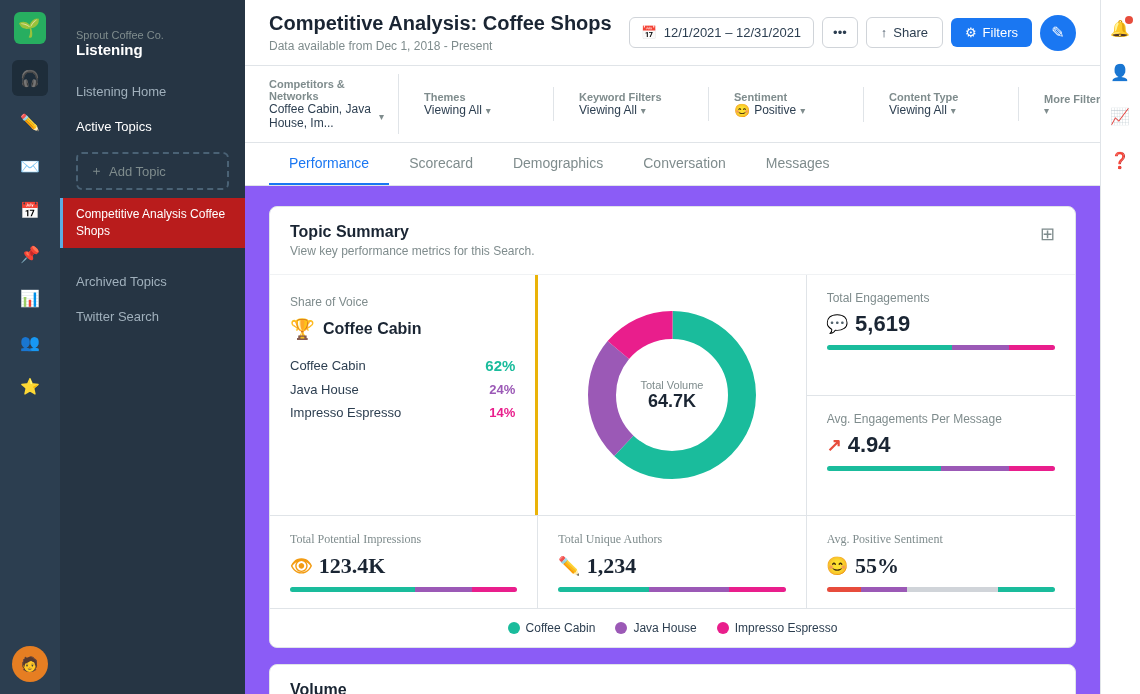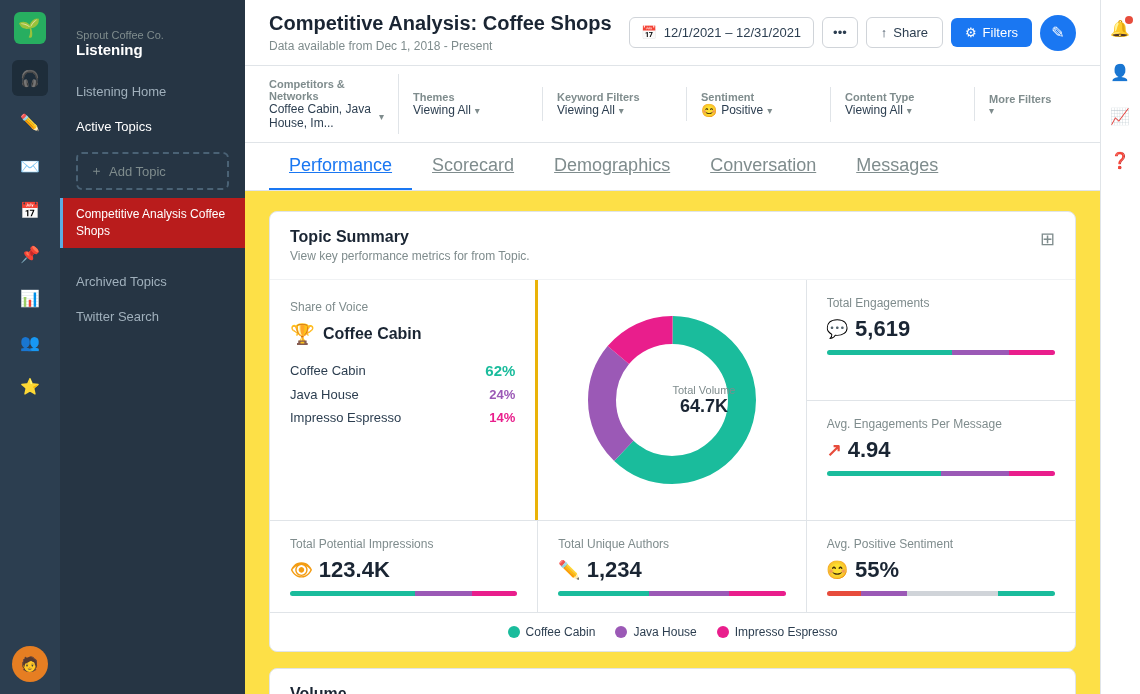--- a/index.html
+++ b/index.html
@@ -32,35 +32,35 @@
     .page-title { font-size: 20px; font-weight: 700; color: #1a2533; }
     .page-subtitle { font-size: 12px; color: #7f8c8d; margin-top: 4px; }
     .top-bar-actions { display: flex; gap: 8px; align-items: center; }
     .btn-date { background: white; border: 1px solid #d0d4d9; border-radius: 6px; padding: 7px 12px; font-size: 13px; color: #2c3e50; cursor: pointer; display: flex; align-items: center; gap: 6px; }
     .btn-more { background: white; border: 1px solid #d0d4d9; border-radius: 6px; padding: 7px 10px; font-size: 13px; color: #2c3e50; cursor: pointer; }
     .btn-share { background: white; border: 1px solid #d0d4d9; border-radius: 6px; padding: 7px 14px; font-size: 13px; color: #2c3e50; cursor: pointer; display: flex; align-items: center; gap: 6px; }
     .btn-filters { background: #1a77f2; border: none; border-radius: 6px; padding: 7px 14px; font-size: 13px; color: white; cursor: pointer; display: flex; align-items: center; gap: 6px; }
     .btn-edit { background: #1a77f2; border: none; border-radius: 50%; width: 36px; height: 36px; color: white; font-size: 16px; cursor: pointer; display: flex; align-items: center; justify-content: center; }
 
     
-    .filter-bar { background: white; border-bottom: 1px solid #e0e4e8; padding: 8px 24px; display: flex; align-items: center; gap: 0; }
+    .filter-bar { background: white; border-bottom: 1px solid #e0e4e8; padding: 8px 24px; display: flex; align-items: center; gap: 11px; }
     .filter-item { display: flex; flex-direction: column; padding: 4px 14px 4px 0; border-right: 1px solid #e0e4e8; margin-right: 14px; cursor: pointer; min-width: 130px; }
     .filter-item:last-of-type { border-right: none; }
     .filter-label { font-size: 11px; color: #7f8c8d; font-weight: 600; }
     .filter-value { font-size: 12px; color: #2c3e50; display: flex; align-items: center; gap: 4px; }
     .filter-chevron { color: #7f8c8d; font-size: 10px; }
     .sentiment-emoji { font-size: 13px; }
 
     
     .tabs { background: white; border-bottom: 1px solid #e0e4e8; padding: 0 24px; display: flex; }
-    .tab { padding: 12px 20px; font-size: 18px; color: #7f8c8d; cursor: pointer; border-bottom: 2px solid transparent; text-decoration: underline; }
+    .tab { padding: 12px 20px; font-size: 14px; color: #7f8c8d; cursor: pointer; border-bottom: 2px solid transparent; }
     .tab.active { color: #1a77f2; border-bottom-color: #1a77f2; font-weight: 500; }
 
     
-    .content { flex: 1; overflow-y: auto; padding: 20px 24px; background: #fde047; }
+    .content { flex: 1; overflow-y: auto; padding: 20px 24px; background: #8b5cf6; }
 
     
     .card { background: white; border-radius: 8px; border: 1px solid #e0e4e8; margin-bottom: 16px; }
     .card-header { padding: 16px 20px; border-bottom: 1px solid #f0f2f4; display: flex; align-items: flex-start; justify-content: space-between; }
     .card-title { font-size: 16px; font-weight: 700; color: #1a2533; }
     .card-subtitle { font-size: 12px; color: #7f8c8d; margin-top: 3px; }
     .grid-icon { color: #7f8c8d; font-size: 18px; cursor: pointer; }
 
     
     .summary-grid { display: grid; grid-template-columns: 1fr 1fr 1fr; }
@@ -75,35 +75,35 @@
     .trophy-icon { color: #f39c12; font-size: 20px; }
 
     .sov-row { display: flex; align-items: center; justify-content: space-between; margin-bottom: 8px; }
     .sov-name { font-size: 13px; color: #2c3e50; }
     .sov-pct-green { color: #1abc9c; font-size: 15px; font-weight: 600; }
     .sov-pct-purple { color: #9b59b6; font-size: 13px; font-weight: 600; }
     .sov-pct-pink { color: #e91e8c; font-size: 13px; font-weight: 600; }
 
     
     .donut-container { position: relative; width: 200px; height: 200px; }
-    .donut-center { position: absolute; top: 50%; left: 50%; transform: translate(-50%, -50%); text-align: center; margin-left: 32px; }
+    .donut-center { position: absolute; top: 50%; left: 50%; transform: translate(-50%, -50%); text-align: center; }
     .donut-center-label { font-size: 11px; color: #7f8c8d; }
     .donut-center-value { font-size: 18px; font-weight: 700; color: #1a2533; }
 
     
     .metric-label { font-size: 12px; color: #7f8c8d; margin-bottom: 6px; }
     .metric-value { font-size: 22px; font-weight: 700; color: #1a2533; display: flex; align-items: center; gap: 6px; margin-bottom: 8px; }
     .metric-icon { font-size: 18px; }
     .metric-icon-purple { color: #9b59b6; }
     .metric-icon-arrow { color: #e74c3c; font-size: 14px; }
     .metric-icon-pencil { color: #3498db; }
     .progress-multi { height: 5px; border-radius: 3px; display: flex; overflow: hidden; margin-top: 4px; }
 
     
-    .metrics-bottom { display: grid; grid-template-columns: 1fr 1fr 1fr; border-top: 1px solid #e0e4e8; }
+    .metrics-bottom { display: grid; grid-template-columns: 1fr 1fr 1fr; border-top: 1px solid #e0e4e8; font-family: Liberation Serif, serif; }
     .metric-bottom-item { padding: 16px 20px; border-right: 1px solid #e0e4e8; }
     .metric-bottom-item:last-child { border-right: none; }
 
     
     .legend { display: flex; justify-content: center; gap: 20px; padding: 12px 20px; border-top: 1px solid #e0e4e8; }
     .legend-item { display: flex; align-items: center; gap: 6px; font-size: 12px; color: #2c3e50; }
     .legend-dot { width: 12px; height: 12px; border-radius: 50%; }
 
     
     .volume-card { background: white; border-radius: 8px; border: 1px solid #e0e4e8; }
@@ -229,21 +229,21 @@
     <div class="tab">Conversation</div>
     <div class="tab">Messages</div>
   </div>
 
   <div class="content">
 
     <div class="card">
       <div class="card-header">
         <div>
           <div class="card-title">Topic Summary</div>
-          <div class="card-subtitle">View key performance metrics for from Topic.</div>
+          <div class="card-subtitle">View key performance metrics for this Search.</div>
         </div>
         <div class="grid-icon">⊞</div>
       </div>
 
       <div class="summary-grid">
 
         <div class="summary-left">
           <div class="sov-label">Share of Voice</div>
           <div class="sov-winner">
             <span class="trophy-icon">🏆</span>

